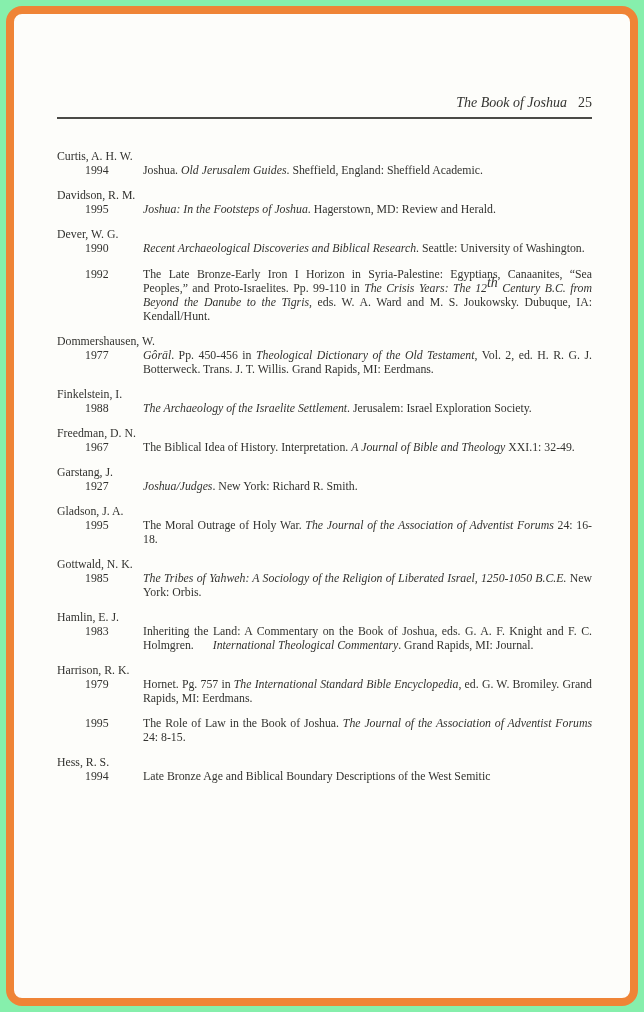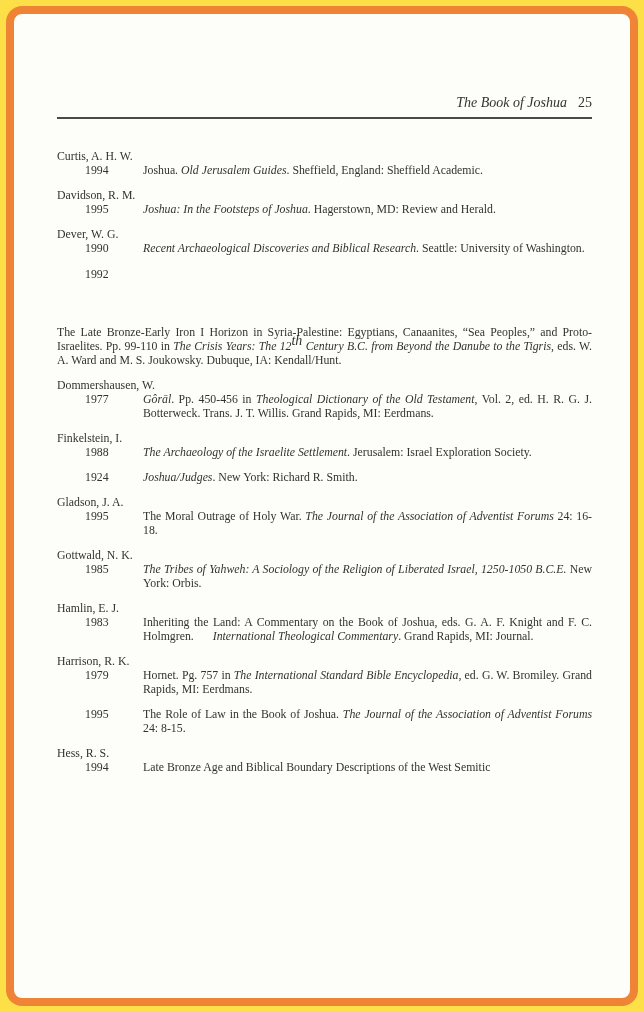--- a/index.html
+++ b/index.html
@@ -4,21 +4,21 @@
 <style>
   html, body {
     margin: 0;
     padding: 0;
     background: #ffffff;
   }
   .canvas {
     position: relative;
     width: 644px;
     height: 1012px;
-    background: #fde047;
+    background: #86efac;
     overflow: hidden;
   }
   .frame {
     position: absolute;
     top: 6px; left: 6px; right: 6px; bottom: 6px;
     border: 8px solid #ef8436;
     border-radius: 16px;
     background: #fdfdfa;
     box-sizing: border-box;
   }
@@ -56,21 +56,20 @@
   }
   .author {
     color: #32322f;
   }
   .work {
     display: flex;
     align-items: flex-start;
   }
   .work + .work {
     margin-top: 12px;
-    flex-direction: column;
   }
   .year {
     flex: 0 0 58px;
     padding-left: 28px;
     box-sizing: content-box;
   }
   .ref {
     flex: 1 1 auto;
     text-align: justify;
   }
@@ -125,22 +124,30 @@
           </div>
         </div>
         <div class="entry">
           <div class="author">Finkelstein, I.</div>
           <div class="work">
             <div class="year">1988</div>
             <div class="ref"><span style="font-style: italic;">The Archaeology of the Israelite Settlement</span><span>. Jerusalem: Israel Exploration Society.</span></div>
           </div>
         </div>
         <div class="entry">
+          <div class="author">Freedman, D. N.</div>
           <div class="work">
-            <div class="year">1924</div>
+            <div class="year">1967</div>
+            <div class="ref"><span>The Biblical Idea of History. Interpretation. </span><span style="font-style: italic;">A Journal of Bible and Theology</span><span> XXI.1: 32-49.</span></div>
+          </div>
+        </div>
+        <div class="entry">
+          <div class="author">Garstang, J.</div>
+          <div class="work">
+            <div class="year">1927</div>
             <div class="ref"><span style="font-style: italic;">Joshua/Judges</span><span>. New York: Richard R. Smith.</span></div>
           </div>
         </div>
         <div class="entry">
           <div class="author">Gladson, J. A.</div>
           <div class="work">
             <div class="year">1995</div>
             <div class="ref"><span>The Moral Outrage of Holy War. </span><span style="font-style: italic;">The Journal of the Association of Adventist Forums</span><span> 24: 16-18.</span></div>
           </div>
         </div>

